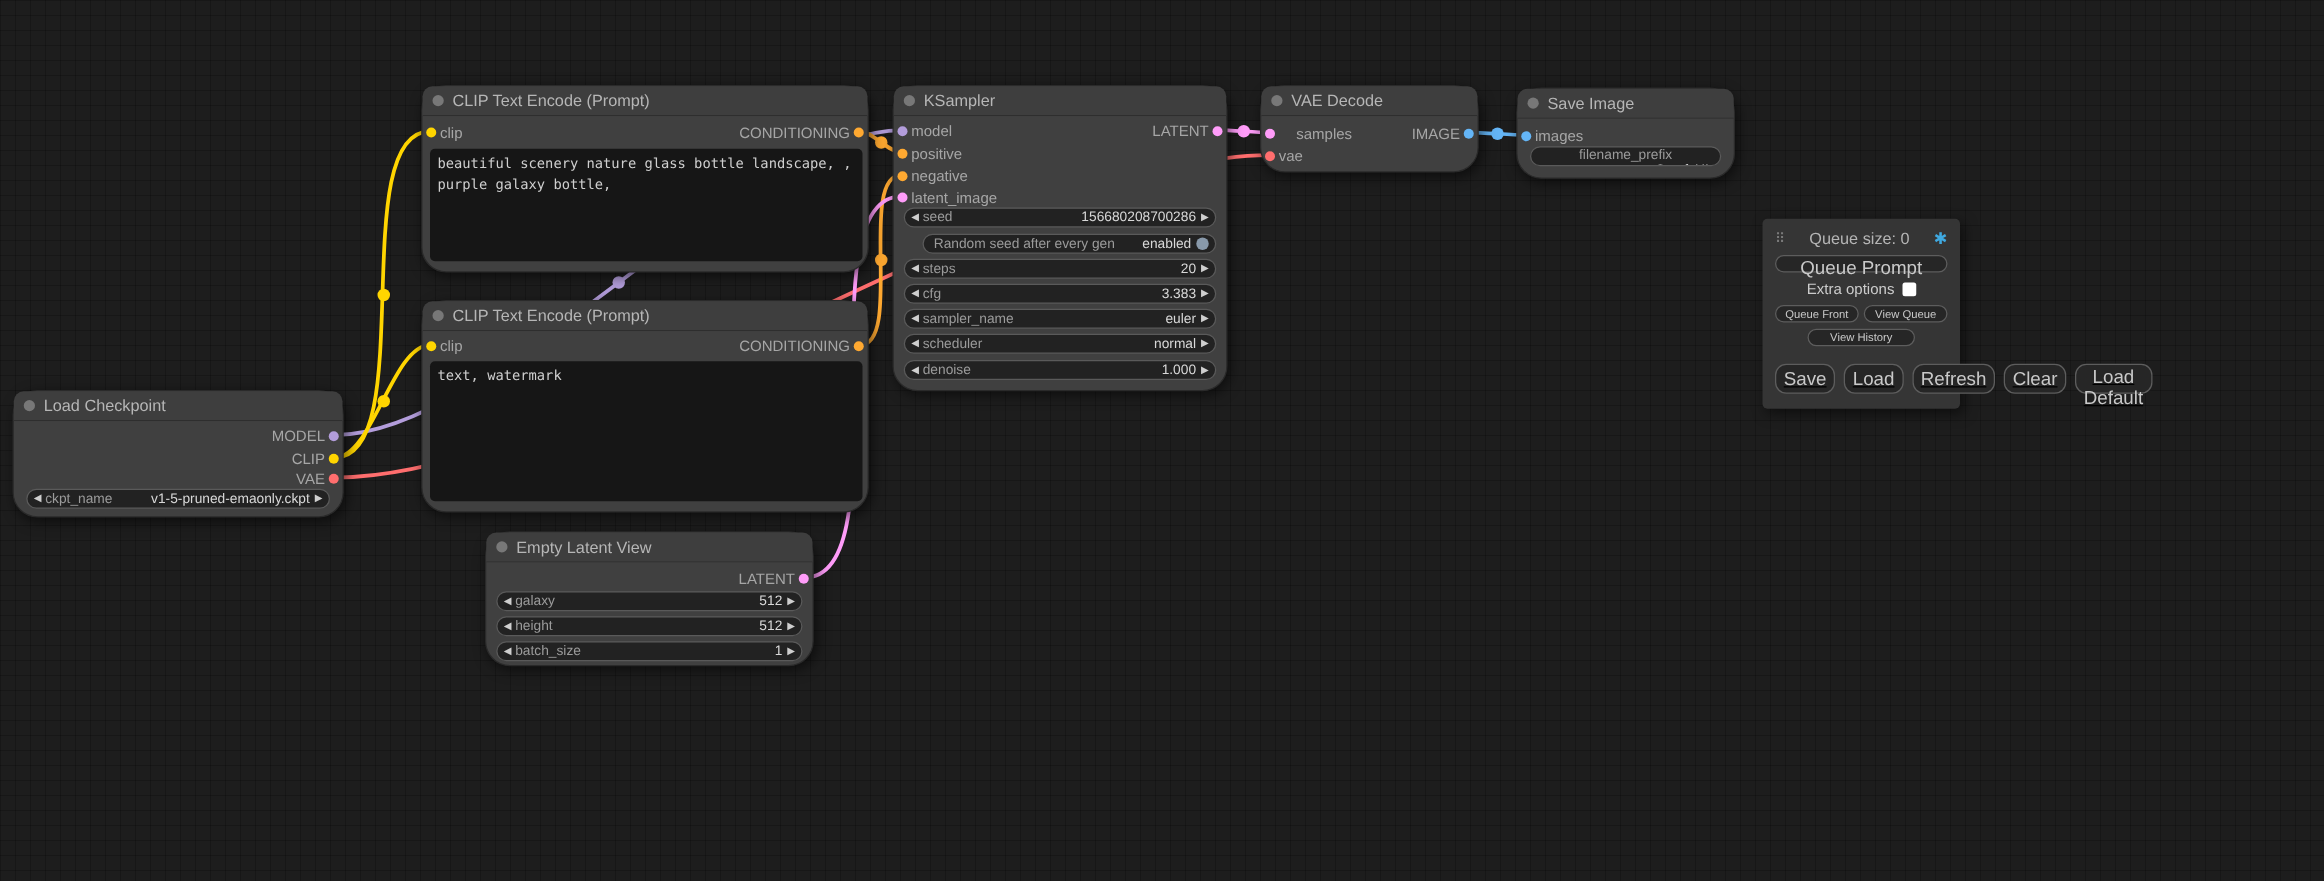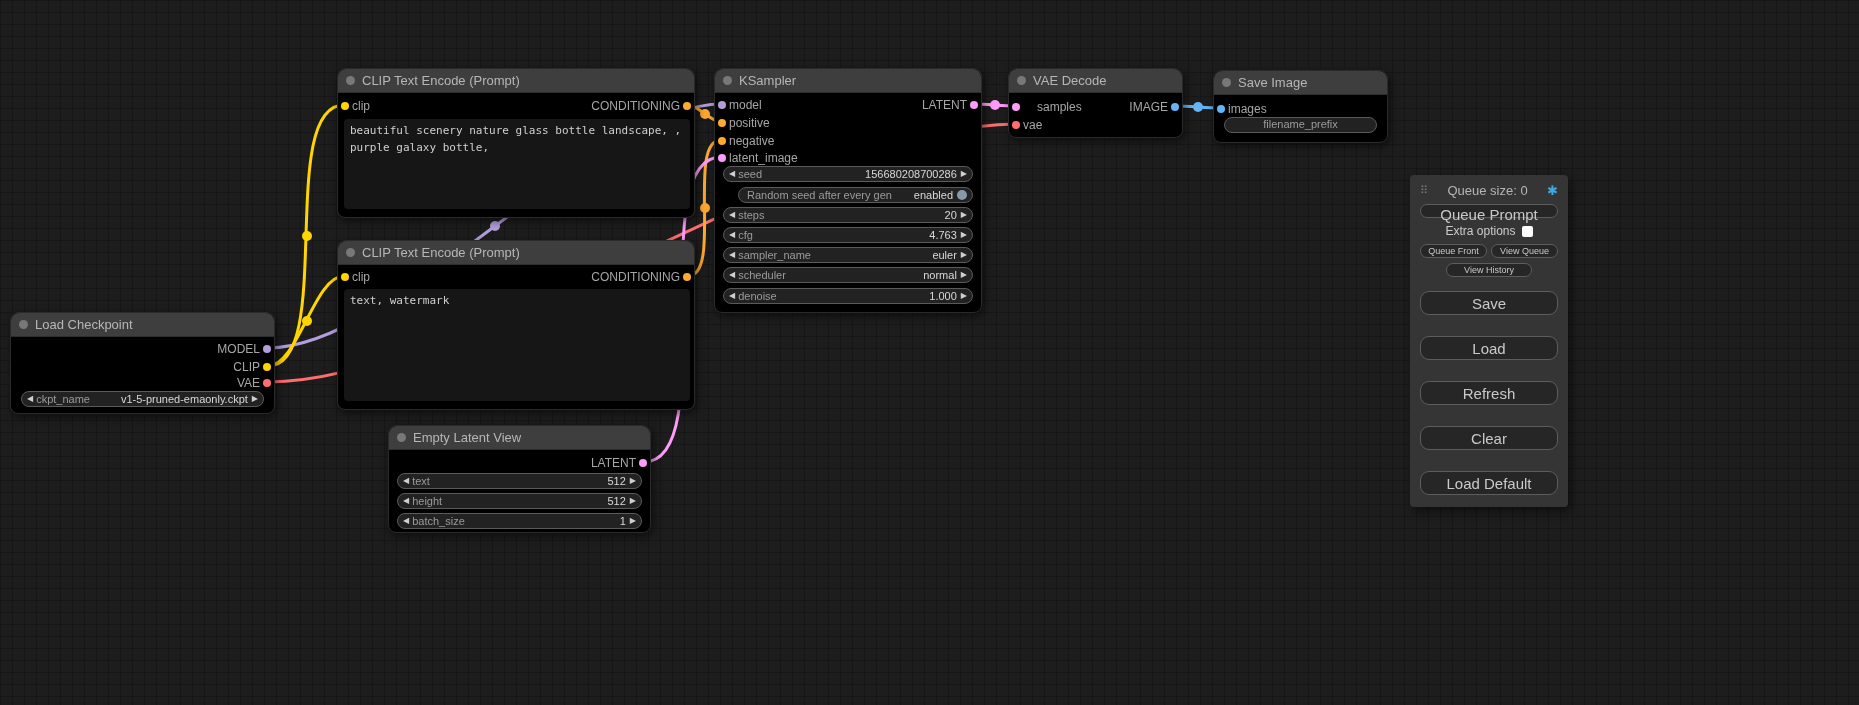--- a/index.html
+++ b/index.html
@@ -12,21 +12,21 @@
       linear-gradient(rgba(0,0,0,0.22) 1px, transparent 1px),
       linear-gradient(90deg, rgba(0,0,0,0.22) 1px, transparent 1px);
     background-size:12px 12px;
   }
   .wires { position:absolute; left:0; top:0; z-index:1; pointer-events:none; }
   .wire { fill:none; stroke-width:3; }
 
   
   .node {
     position:absolute; z-index:2;
-    background:#000000; border-radius:8px;
+    background:#404040; border-radius:20px;
     box-shadow:2px 3px 10px rgba(0,0,0,0.55);
     border:1px solid #2a2a2a;
   }
   .node-title {
     height:24px; display:flex; align-items:center; gap:7px;
     padding-left:8px; background:#3e3e3e;
     border-radius:8px 8px 0 0; border-bottom:1px solid #2e2e2e;
   }
   .title-dot { width:9px; height:9px; border-radius:50%; flex:0 0 auto; }
   .title-text { font-size:13px; color:#b6b6b6; white-space:nowrap; }
@@ -72,21 +72,21 @@
     border-radius:9px; font-family:inherit; cursor:pointer; width:100%;
   }
   .btn-queue { height:14px; font-size:15px; }
   .btn-big { height:24px; font-size:15px; }
   .btn-small { height:14px; font-size:9px; padding:0 5px; border-radius:7px; line-height:1; }
   .extra-row { display:flex; justify-content:center; align-items:center; gap:6px; color:#cccccc; font-size:12px; height:16px; }
   .checkbox { width:11px; height:11px; background:#ffffff; border-radius:2px; cursor:pointer; }
   .small-row { display:flex; gap:4px; }
   .small-row.center { justify-content:center; }
   .small-row.center .btn-small { width:86px; }
-  .big-stack { display:flex; flex-direction:column; gap:21px; margin-top:9px; }
+  .big-stack { display:flex; flex-direction:row; gap:7px; margin-top:9px;text-decoration:underline; }
 </style>
 </head>
 <body>
 
 <svg class="wires" width="1859" height="705">
   <path class="wire" d="M 268 348 C 397 348, 593 104, 722 104" stroke="#B39DDB"></path>
   <path class="wire" d="M 268 366 C 336 366, 276 105, 344 105" stroke="#FFD500"></path>
   <path class="wire" d="M 268 366 C 298 366, 314 276, 344 276" stroke="#FFD500"></path>
   <path class="wire" d="M 268 382 C 466 382, 817 124, 1015 124" stroke="#FF6E6E"></path>
   <path class="wire" d="M 688 105 C 698 105, 711 122, 721 122" stroke="#FFA931"></path>
@@ -166,21 +166,21 @@
   <div class="node-title">
     <span class="title-dot" style="background-color: rgb(120, 120, 120);"></span>
     <span class="title-text">Empty Latent View</span>
   </div>
   <div class="slot out" style="top:29px;">
     <span class="slot-label">LATENT</span>
     <span class="dot" style="background-color: rgb(255, 156, 249);"></span>
   </div>
   <div class="widget" style="left:8px; right:8px; top:47px;">
     <span class="arrow">◀</span>
-    <span class="w-label">text</span>
+    <span class="w-label">galaxy</span>
     <span class="w-value">512</span>
     <span class="arrow">▶</span>
   </div>
   <div class="widget" style="left:8px; right:8px; top:67px;">
     <span class="arrow">◀</span>
     <span class="w-label">height</span>
     <span class="w-value">512</span>
     <span class="arrow">▶</span>
   </div>
   <div class="widget" style="left:8px; right:8px; top:87px;">
@@ -230,21 +230,21 @@
   </div>
   <div class="widget" style="left:8px; right:8px; top:138px;">
     <span class="arrow">◀</span>
     <span class="w-label">steps</span>
     <span class="w-value">20</span>
     <span class="arrow">▶</span>
   </div>
   <div class="widget" style="left:8px; right:8px; top:158px;">
     <span class="arrow">◀</span>
     <span class="w-label">cfg</span>
-    <span class="w-value">4.763</span>
+    <span class="w-value">3.383</span>
     <span class="arrow">▶</span>
   </div>
   <div class="widget" style="left:8px; right:8px; top:178px;">
     <span class="arrow">◀</span>
     <span class="w-label">sampler_name</span>
     <span class="w-value">euler</span>
     <span class="arrow">▶</span>
   </div>
   <div class="widget" style="left:8px; right:8px; top:198px;">
     <span class="arrow">◀</span>

